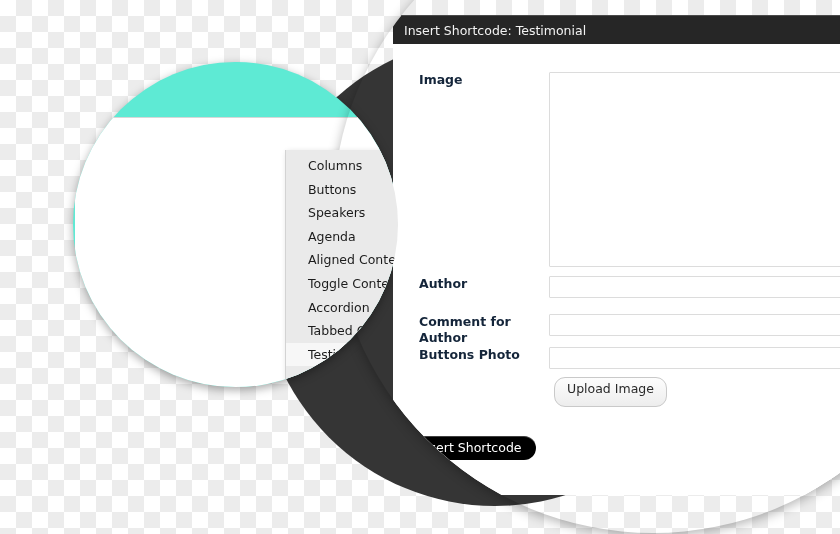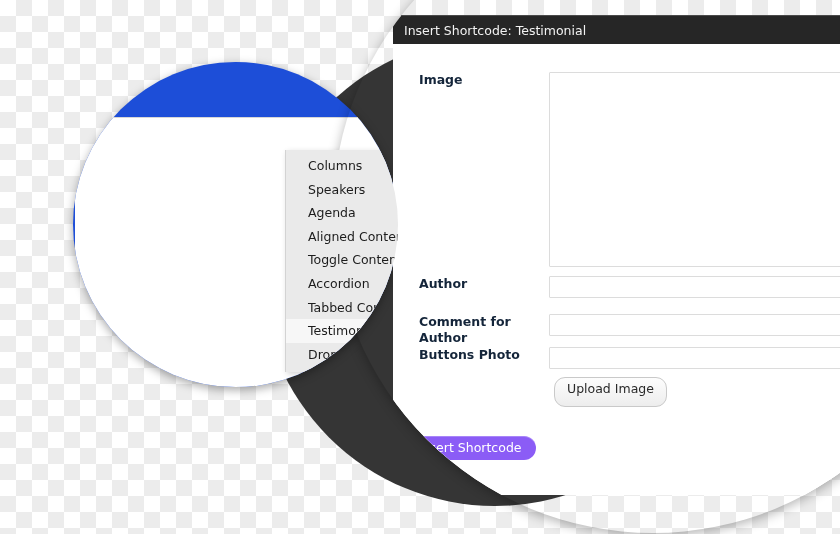--- a/index.html
+++ b/index.html
@@ -16,21 +16,21 @@
 
   
   #dark-circle{
     position:absolute;left:260px;top:36px;width:470px;height:470px;
     border-radius:50%;background:#353535;
   }
 
   
   #editor-bubble{
     position:absolute;left:73px;top:62px;width:325px;height:325px;
-    border-radius:50%;overflow:hidden;background:#1d4ed8;
+    border-radius:50%;overflow:hidden;background:#5eead4;
     box-shadow:0 3px 10px rgba(0,0,0,.35);
   }
   #editor-inner{position:absolute;left:-90px;top:-5px;width:420px;height:400px;}
 
   .tb-row{display:flex;align-items:flex-start;height:30px;padding-left:2px;}
   .tb-row.row1{padding-left:22px;}
   .tb-btn{
     width:28px;height:28px;margin-right:2px;border:1px solid #cfcfcf;
     background:linear-gradient(to bottom,#fbfbfb,#e9e9e9);
     border-radius:2px;display:flex;align-items:center;justify-content:center;
@@ -94,21 +94,21 @@
   #upload-image-button{
     position:absolute;left:161px;top:333px;
     height:30px;padding:0 12px;line-height:21px;
     border:1px solid #c9c9c9;border-radius:11px;
     background:linear-gradient(to bottom,#fdfdfd,#ededed);
     font-size:12.5px;color:#2a2a2a;box-sizing:border-box;white-space:nowrap;
   }
   #insert-shortcode-button{
     position:absolute;left:11px;top:392px;
     height:24px;padding:0 14px;line-height:24px;
-    border-radius:12px;background:#8b5cf6;color:#ffffff;
+    border-radius:12px;background:#000000;color:#ffffff;
     font-size:12.5px;white-space:nowrap;
     box-shadow:inset 0 1px 0 rgba(255,255,255,.25);
   }
 </style>
 </head>
 <body>
 
 <div id="dark-circle"></div>
 
 <div id="editor-bubble">
@@ -139,20 +139,21 @@
             <circle cx="8.5" cy="8.5" r="5.4" fill="none" stroke="#ffffff" stroke-width="1"></circle>
             <text x="8.5" y="12" font-family="DejaVu Sans, sans-serif" font-size="8.5" font-weight="bold" fill="#ffffff" text-anchor="middle">?</text>
           </svg>
         </span>
       </div>
     </div>
   </div>
 
   <div id="shortcode-menu">
     <div class="menu-item">Columns</div>
+    <div class="menu-item">Buttons</div>
     <div class="menu-item">Speakers</div>
     <div class="menu-item">Agenda</div>
     <div class="menu-item">Aligned Content</div>
     <div class="menu-item">Toggle Content</div>
     <div class="menu-item">Accordion</div>
     <div class="menu-item">Tabbed Content</div>
     <div class="menu-item selected">Testimonial</div>
     <div class="menu-item">Dropcaps</div>
 
   </div>

